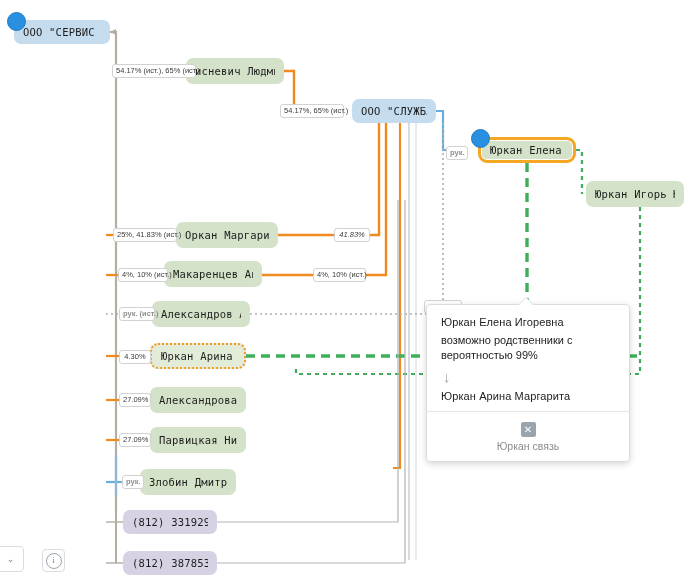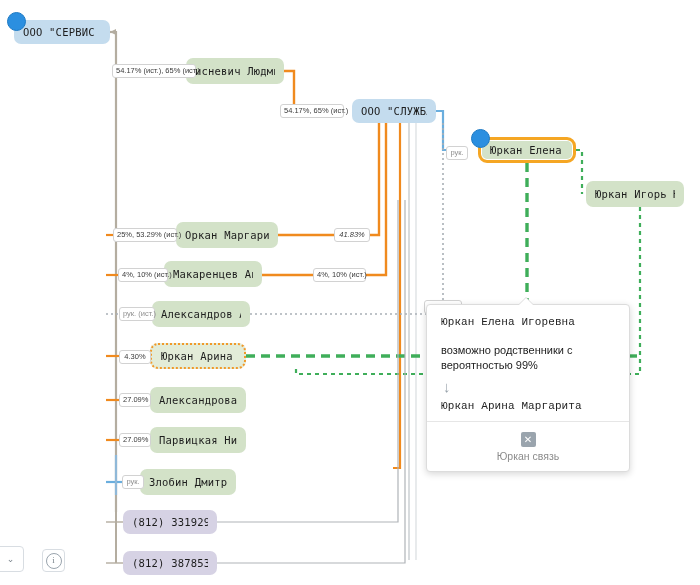--- a/index.html
+++ b/index.html
@@ -72,46 +72,46 @@
     font-family: "Liberation Sans", sans-serif;
     font-size: 7.5px;
     color: #3a3a3a;
     line-height: 12px;
     height: 14px;
     padding: 0 3px;
     text-align: center;
     white-space: nowrap;
     z-index: 30;
   }
-  .chip.dim { color: #8e8e8e; }
+  .chip.dim { color: #8e8e8e; font-weight: bold; }
 
   
   #relation-popup {
     position: absolute;
     left: 426px; top: 304px;
     width: 202px;
     background: #ffffff;
     border: 1px solid #dcdcdc;
     border-radius: 4px;
     box-shadow: 0 2px 7px rgba(0,0,0,.16);
     z-index: 60;
     font-family: "Liberation Sans", sans-serif;
   }
   #relation-popup .pop-body { padding: 11px 14px 9px 14px; }
   .pop-name {
-    font-family: Liberation Mono, monospace;
+    font-family: Liberation Sans, sans-serif;
     font-size: 11px;
     color: #222;
     letter-spacing: .1px;
   }
   .pop-desc {
     font-size: 11px;
     color: #222;
     line-height: 15px;
-    margin-top: 15px;
+    margin-top: 5px;
   }
   .pop-arrow {
     color: #9aa4ad;
     font-size: 15px;
     line-height: 16px;
     margin: 6px 0 5px 2px;
   }
   #relation-popup .pop-foot {
     border-top: 1px solid #e6e6e6;
     padding: 7px 0 9px 0;
@@ -272,21 +272,21 @@
         <span class="label-txt">(812) 3319291</span>
       </div>
       <div class="node phone" style="left: 123px; top: 551px; width: 94px; height: 24px;">
         <span class="label-txt">(812) 3878537</span>
       </div>
     </div>
 
   <div id="chip-layer">
       <div class="chip" style="left: 112px; top: 64px; width: 84px;">54.17% (ист.), 65% (ист.)</div>
       <div class="chip" style="left: 280px; top: 104px; width: 64px;">54.17%, 65% (ист.)</div>
-      <div class="chip" style="left: 113px; top: 228px; width: 64px;">25%, 53.29% (ист.)</div>
+      <div class="chip" style="left: 113px; top: 228px; width: 64px;">25%, 41.83% (ист.)</div>
       <div class="chip" style="left: 334px; top: 228px; width: 36px; font-style: italic;">41.83%</div>
       <div class="chip" style="left: 118px; top: 268px; width: 50px;">4%, 10% (ист.)</div>
       <div class="chip" style="left: 313px; top: 268px; width: 53px;">4%, 10% (ист.)</div>
       <div class="chip dim" style="left: 119px; top: 307px; width: 36px;">рук. (ист.)</div>
       <div class="chip" style="left: 119px; top: 350px; width: 32px;">4.30%</div>
       <div class="chip" style="left: 119px; top: 393px; width: 32px;">27.09%</div>
       <div class="chip" style="left: 119px; top: 433px; width: 32px;">27.09%</div>
       <div class="chip dim" style="left: 122px; top: 475px; width: 22px;">рук.</div>
       <div class="chip dim" style="left: 446px; top: 146px; width: 22px;">рук.</div>
       <div class="chip dim" style="left: 424px; top: 300px; width: 38px;">рук. (ист.)</div>

